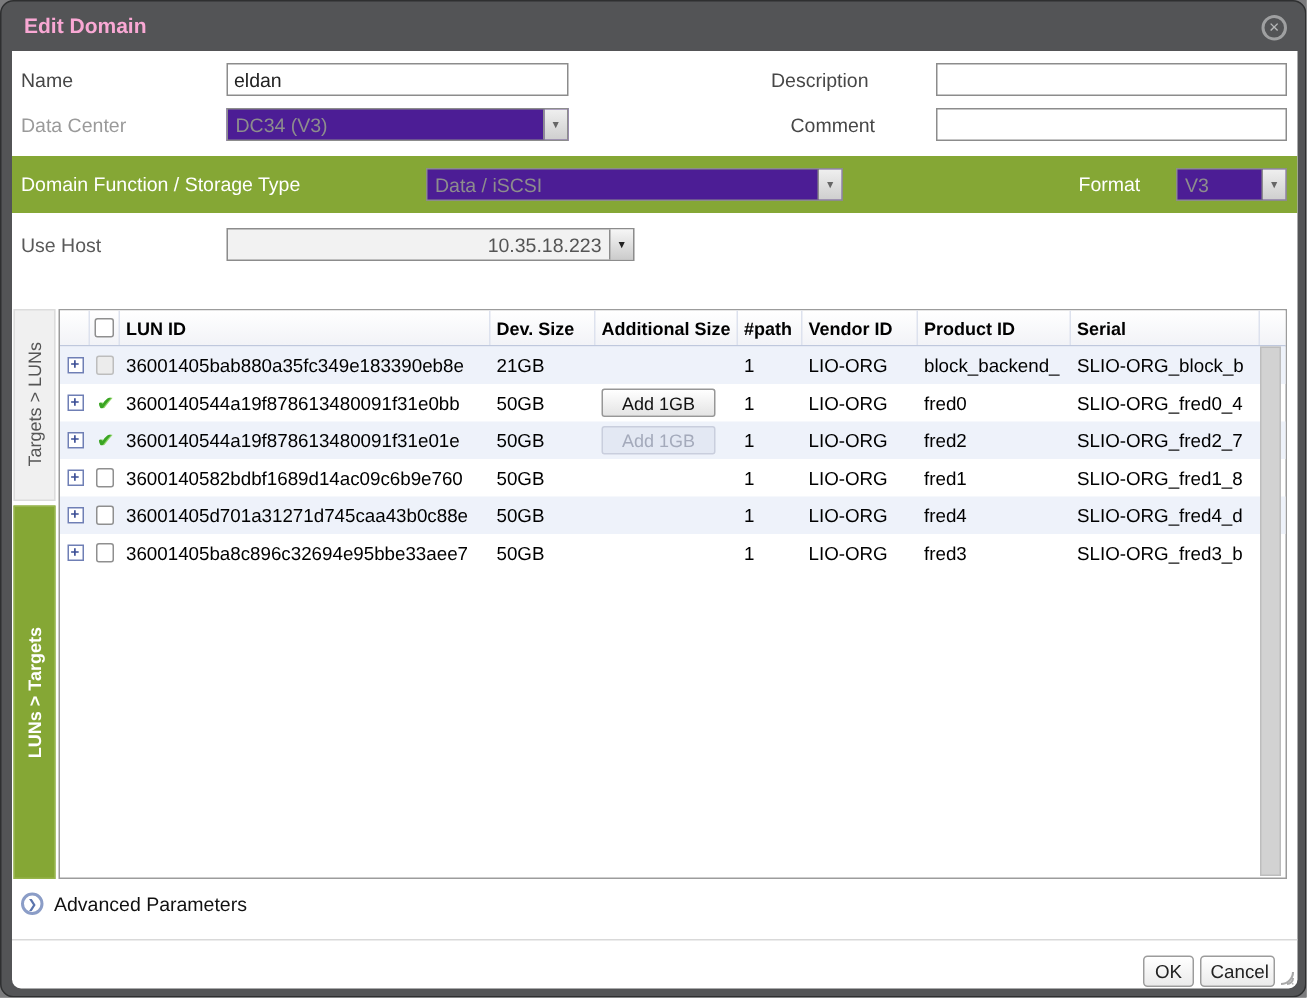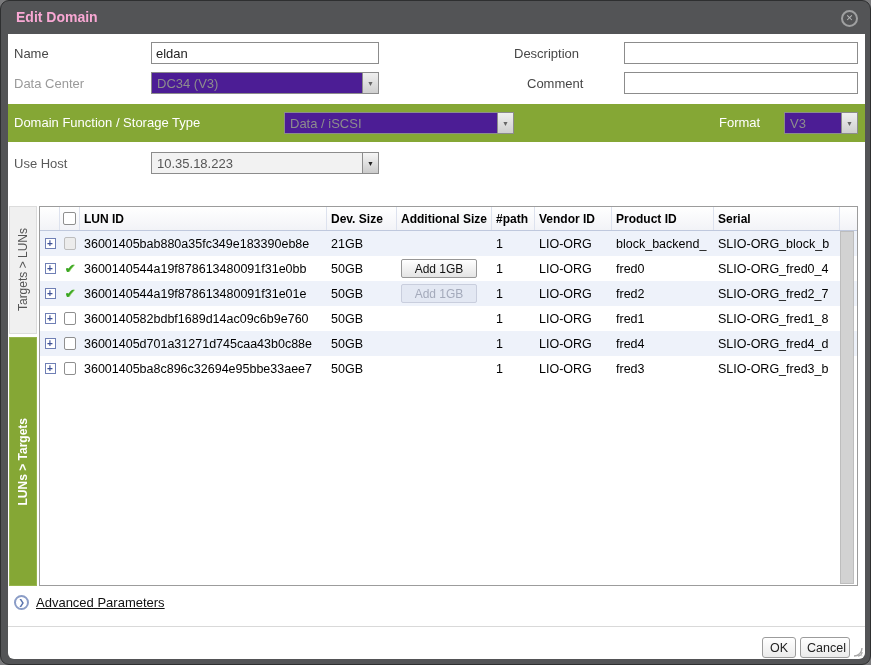--- a/index.html
+++ b/index.html
@@ -60,21 +60,21 @@
   .addbtn{width:76px;height:19px;border:1px solid #979797;border-radius:2px;font-size:12px;color:#111;
           background:linear-gradient(#ffffff,#e4e4e4);cursor:pointer;}
   .addbtn.disabled{background:#e3e8f3;color:#a4aabb;border-color:#c9cedd;cursor:default;}
   .scrolltrack{position:absolute;right:3px;top:24px;bottom:1px;width:14px;background:#d2d2d2;
                border:1px solid #bdbdbd;}
 
   
   .disclosure{position:absolute;left:6px;top:561px;display:flex;align-items:center;cursor:pointer;}
   .disc-icon{width:15px;height:15px;border:2px solid #8b9dc7;border-radius:50%;color:#5b74ad;
              font-size:8px;line-height:11px;text-align:center;background:#fff;}
-  .disc-label{margin-left:7px;font-size:13px;color:#111;text-decoration:underline;}
+  .disc-label{margin-left:7px;font-size:13px;color:#111;}
   .footer-sep{position:absolute;left:0;right:0;top:592px;border-top:1px solid #d9d9d9;}
   .btn{position:absolute;top:603px;height:21px;border:1px solid #9c9c9c;border-radius:3px;
        background:linear-gradient(#ffffff,#ebebeb);font-size:12.5px;color:#222;text-align:center;
        line-height:19px;cursor:pointer;}
   .grip{position:absolute;right:2px;bottom:2px;width:13px;height:13px;}
 </style>
 </head>
 <body>
 
 <div class="stage">
@@ -94,33 +94,33 @@
       <div class="lbl muted" style="left:6px;top:42px;">Data Center</div>
       <div class="sel disabled" style="left:143px;top:38px;width:228px;">
         <span class="val">DC34 (V3)</span>
         <span class="arrow">▼</span>
       </div>
       <div class="lbl" style="left:519px;top:42px;">Comment</div>
       <input class="txt" style="left: 616px; top: 38px; width: 234px;" value="">
 
       <div class="greenbar">
         <div class="lbl" style="left:6px;top:11px;">Domain Function / Storage Type</div>
-        <div class="sel disabled" style="left:276px;top:8px;width:230px;">
+        <div class="sel disabled" style="left:276px;top:8px;width:278px;">
           <span class="val">Data / iSCSI</span>
           <span class="arrow">▼</span>
         </div>
         <div class="lbl" style="left:711px;top:11px;">Format</div>
         <div class="sel disabled" style="left:776px;top:8px;width:74px;">
           <span class="val">V3</span>
           <span class="arrow">▼</span>
         </div>
       </div>
 
       <div class="lbl" style="left:6px;top:122px;color:#5a5a5a;">Use Host</div>
-      <div class="sel" style="left:143px;top:118px;width:228px;background:#f2f2f2;color:#555;">
+      <div class="sel" style="left:143px;top:118px;width:272px;background:#f2f2f2;color:#555;text-align:right;">
         <span class="val">10.35.18.223</span>
         <span class="arrow">▼</span>
       </div>
 
       <div class="vtab plain" style="top:172px;height:128px;">
         <span>Targets &gt; LUNs</span>
       </div>
       <div class="vtab active" style="top:303px;height:249px;">
         <span>LUNs &gt; Targets</span>
       </div>

